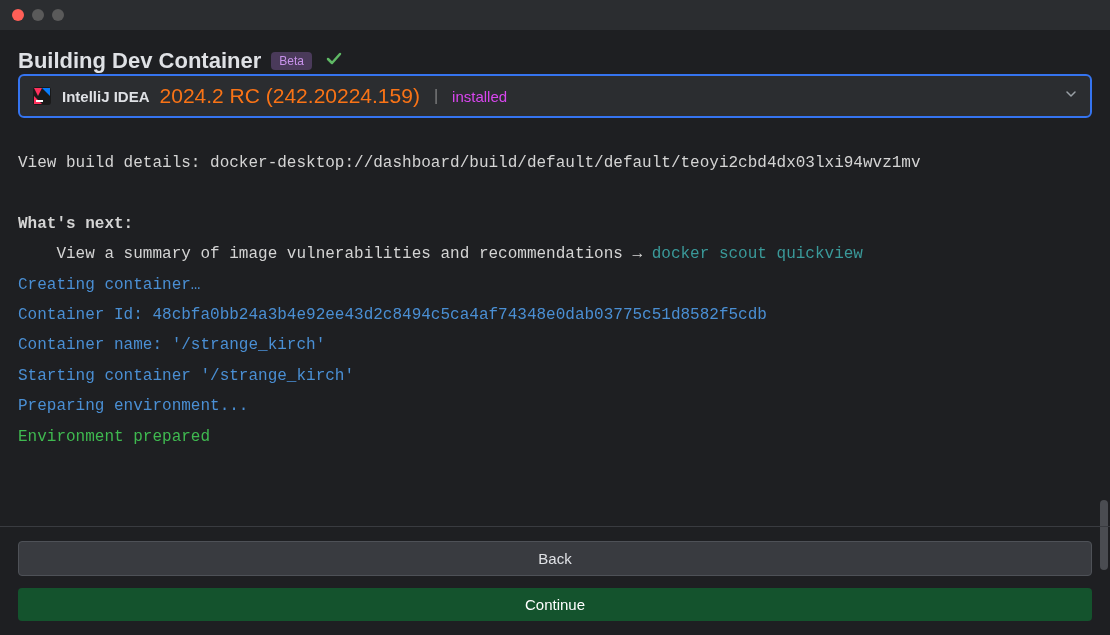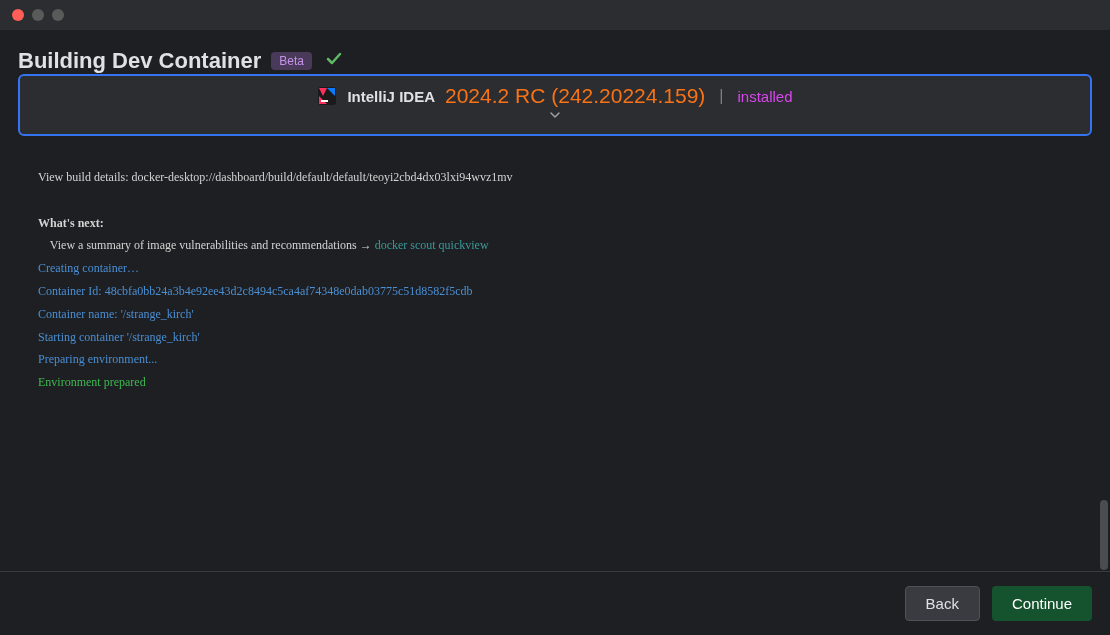--- a/index.html
+++ b/index.html
@@ -65,21 +65,20 @@
     }
     .ide-selector {
       border: 2px solid #3574f0;
       border-radius: 6px;
       background: #2b2d30;
       padding: 8px 12px;
       display: flex;
       align-items: center;
       justify-content: space-between;
       margin-bottom: 30px;
-      flex-direction: column;
     }
     .ide-left {
       display: flex;
       align-items: center;
       gap: 10px;
     }
     .ide-icon {
       width: 20px;
       height: 20px;
       display: flex;
@@ -100,42 +99,42 @@
       margin: 0 4px;
     }
     .ide-status {
       color: #d946ef;
       font-size: 15px;
     }
     .chevron {
       color: #9aa0a6;
     }
     .log-area {
-      font-family: Liberation Serif, serif;
-      font-size: 12px;
+      font-family: Liberation Mono, monospace;
+      font-size: 16px;
       line-height: 1.9;
       white-space: pre;
       color: #d4d4d4;
-      margin-left: 20px;
     }
     .log-white { color: #d4d4d4; }
     .log-bold { font-weight: 700; }
     .log-teal { color: #3a9999; }
     .log-blue { color: #4a8fd4; }
     .log-green { color: #3fb950; }
     .footer {
       position: absolute;
       bottom: 0;
       left: 0;
       right: 0;
       padding: 14px 18px;
       display: flex;
       justify-content: flex-end;
       gap: 12px;
       border-top: 1px solid #393b40;
+      flex-direction: column;
     }
     .btn {
       padding: 8px 20px;
       border-radius: 4px;
       font-size: 15px;
       font-weight: 500;
       cursor: pointer;
       border: none;
     }
     .btn-secondary {

